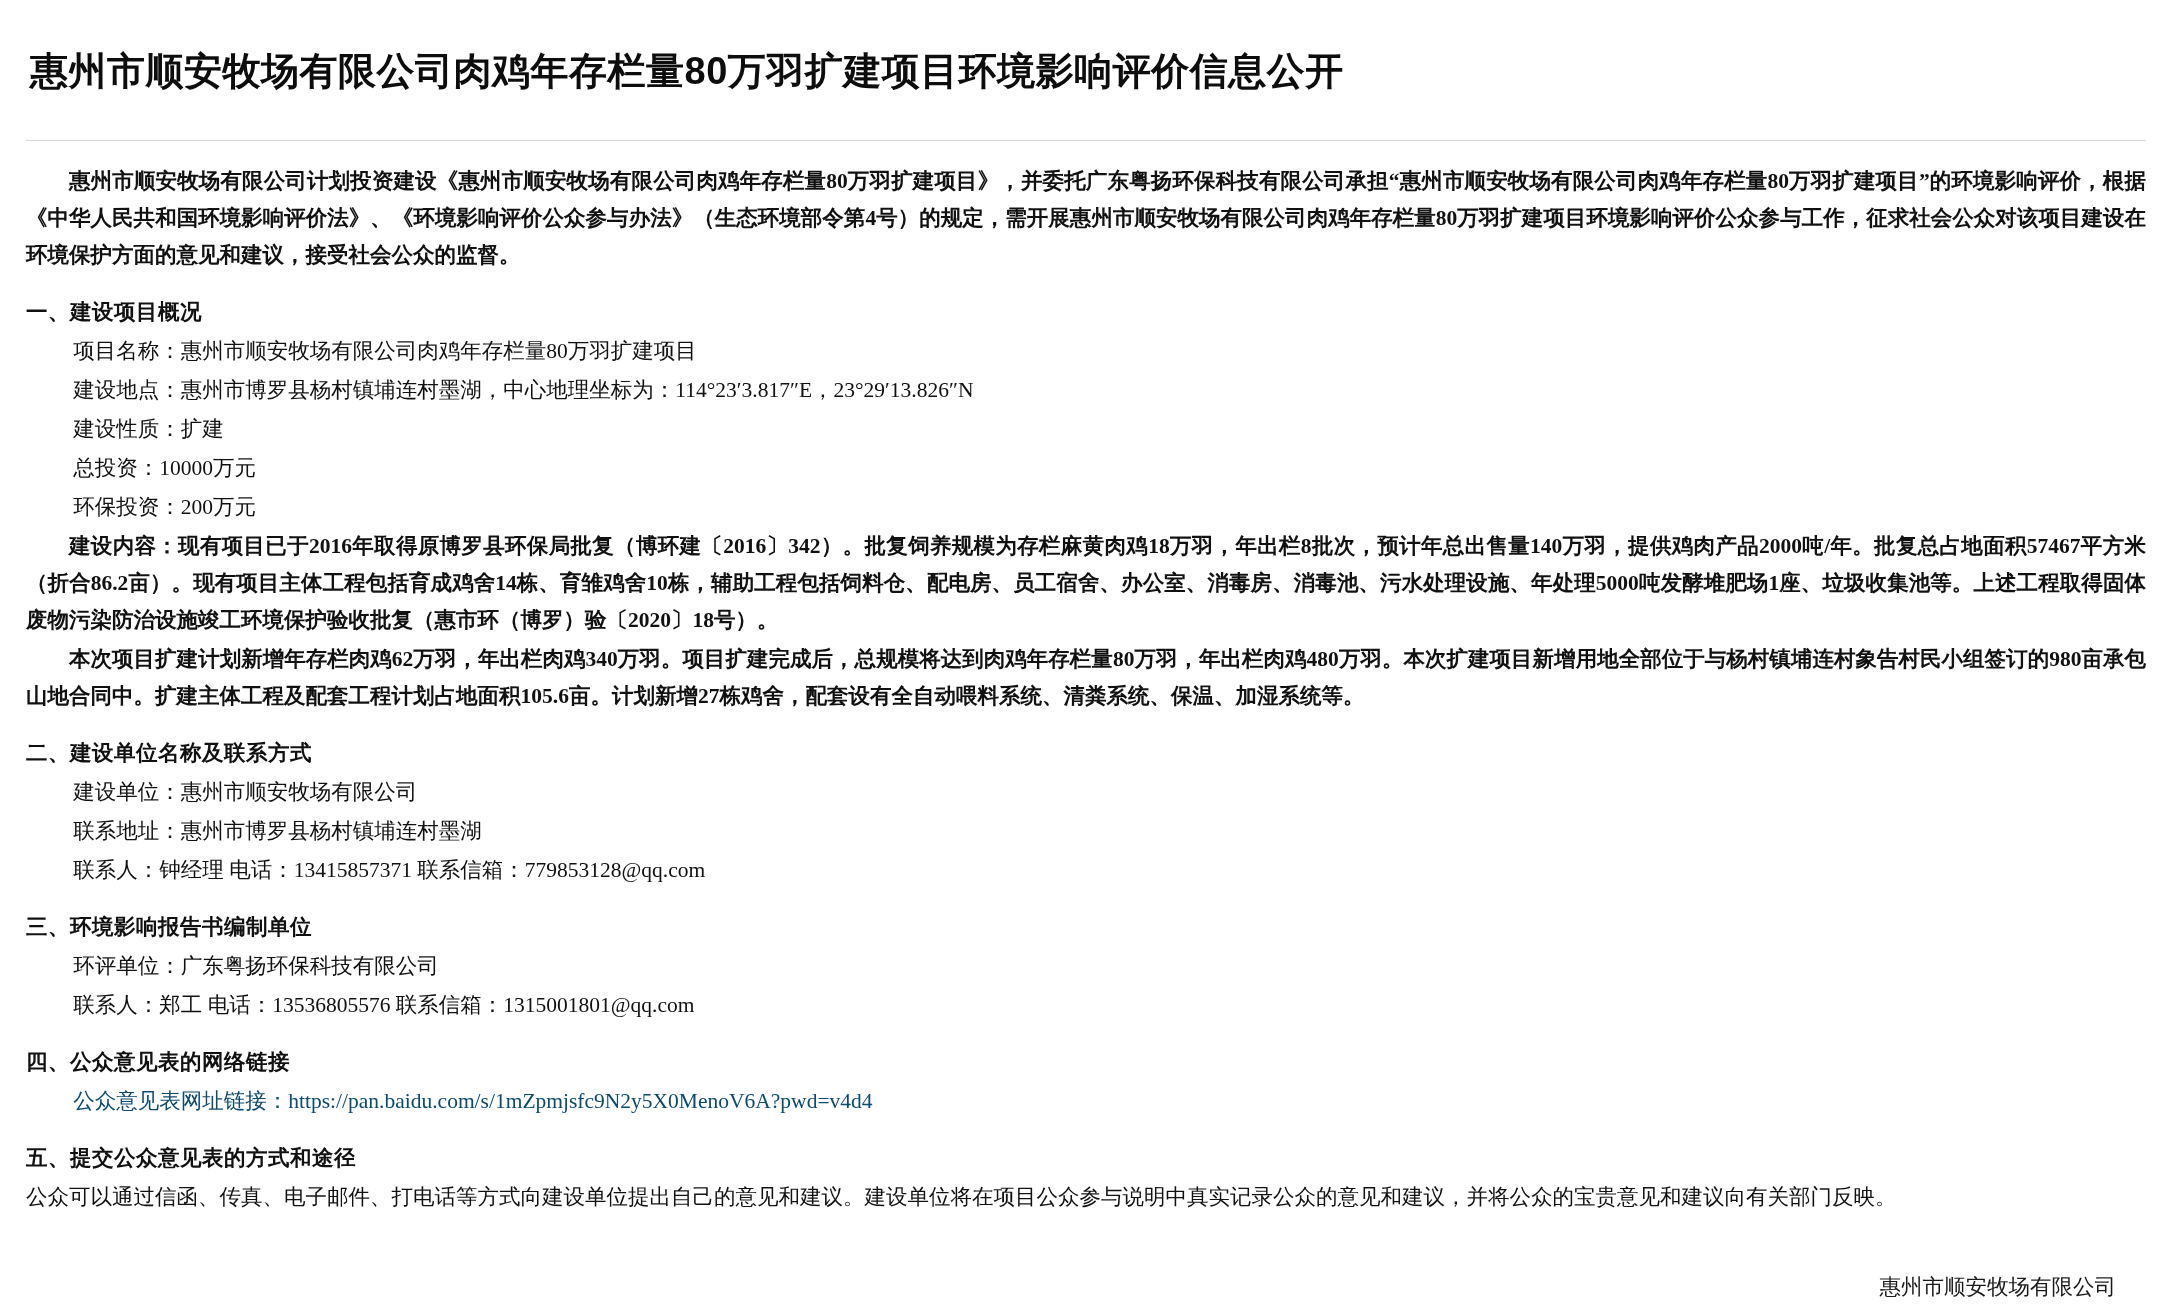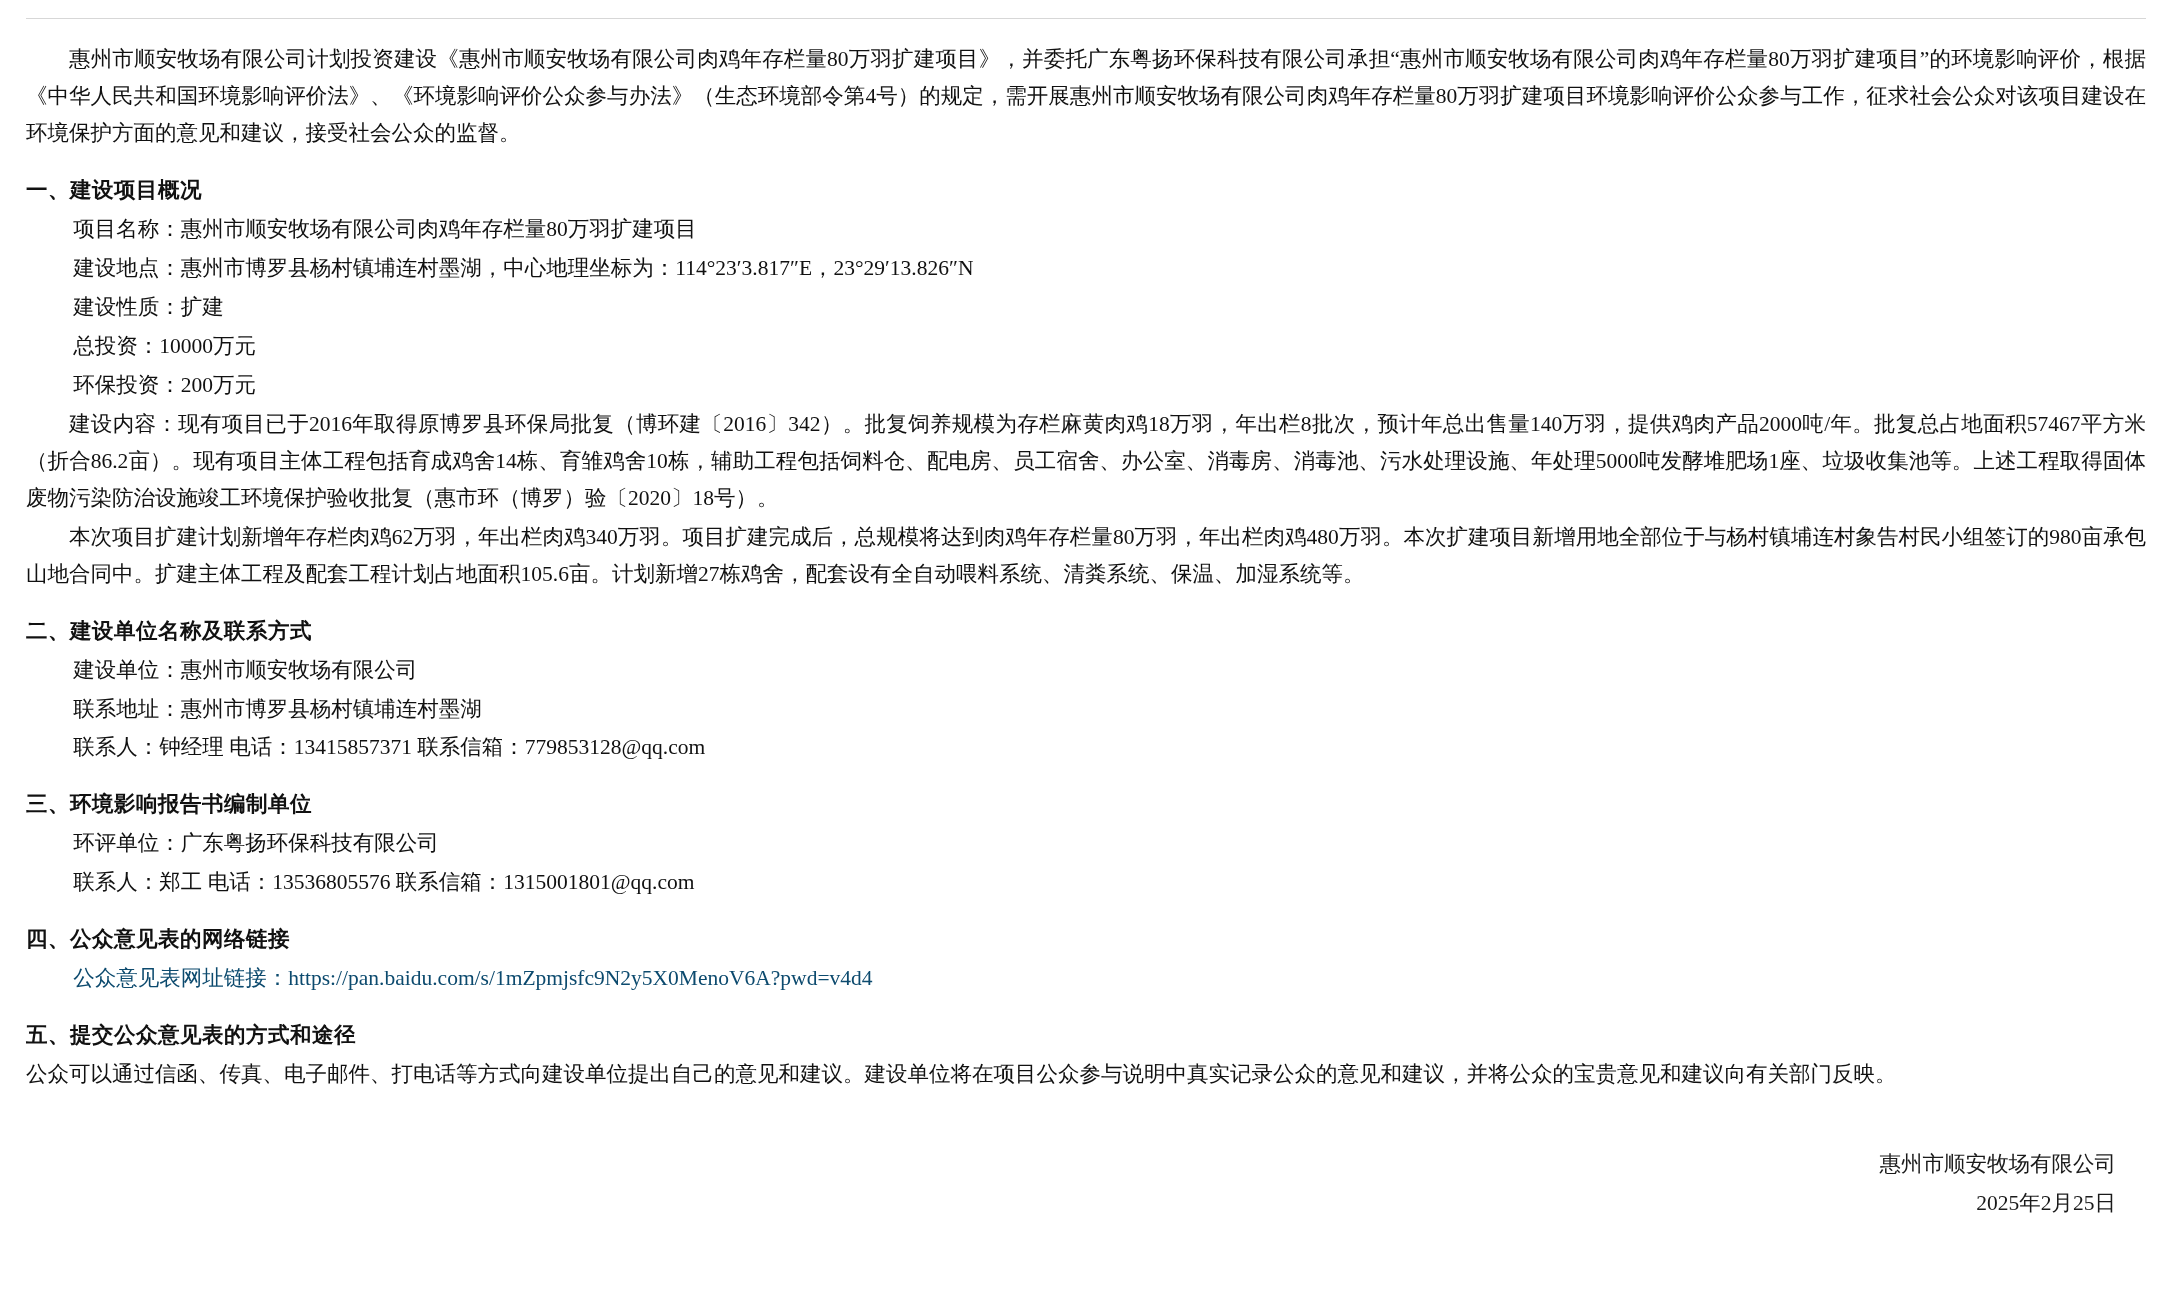--- a/index.html
+++ b/index.html
@@ -37,20 +37,21 @@
   .body {
     font-size: 21.5px;
     line-height: 1.72;
     color: #111111;
   }
   p {
     margin: 0 0 2px 0;
   }
   .indent2 {
     text-indent: 2em;
+    font-weight: bold;
   }
   .sec-head {
     font-weight: bold;
     font-family: "Liberation Serif", "DejaVu Serif", serif;
     margin-top: 20px;
     letter-spacing: 0.5px;
   }
   .lvl1b {
     padding-left: 2.2em;
   }
@@ -65,20 +66,21 @@
     line-height: 1.8;
     padding-right: 30px;
   }
   .link-text { color: #0c4a6e; }
 </style>
 </head>
 <body>
 
 <div class="page">
 
+  <h1 class="doc-title">惠州市顺安牧场有限公司肉鸡年存栏量80万羽扩建项目环境影响评价信息公开</h1>
   <hr class="title-rule">
 
   <div class="body">
 
     <p class="indent2 flow">惠州市顺安牧场有限公司计划投资建设《惠州市顺安牧场有限公司肉鸡年存栏量80万羽扩建项目》，并委托广东粤扬环保科技有限公司承担“惠州市顺安牧场有限公司肉鸡年存栏量80万羽扩建项目”的环境影响评价，根据《中华人民共和国环境影响评价法》、《环境影响评价公众参与办法》（生态环境部令第4号）的规定，需开展惠州市顺安牧场有限公司肉鸡年存栏量80万羽扩建项目环境影响评价公众参与工作，征求社会公众对该项目建设在环境保护方面的意见和建议，接受社会公众的监督。</p>
 
 
     <p class="sec-head">一、建设项目概况</p>
     <p class="lvl1b">项目名称：惠州市顺安牧场有限公司肉鸡年存栏量80万羽扩建项目</p>
     <p class="lvl1b">建设地点：惠州市博罗县杨村镇埔连村墨湖，中心地理坐标为：114°23′3.817″E，23°29′13.826″N</p>

